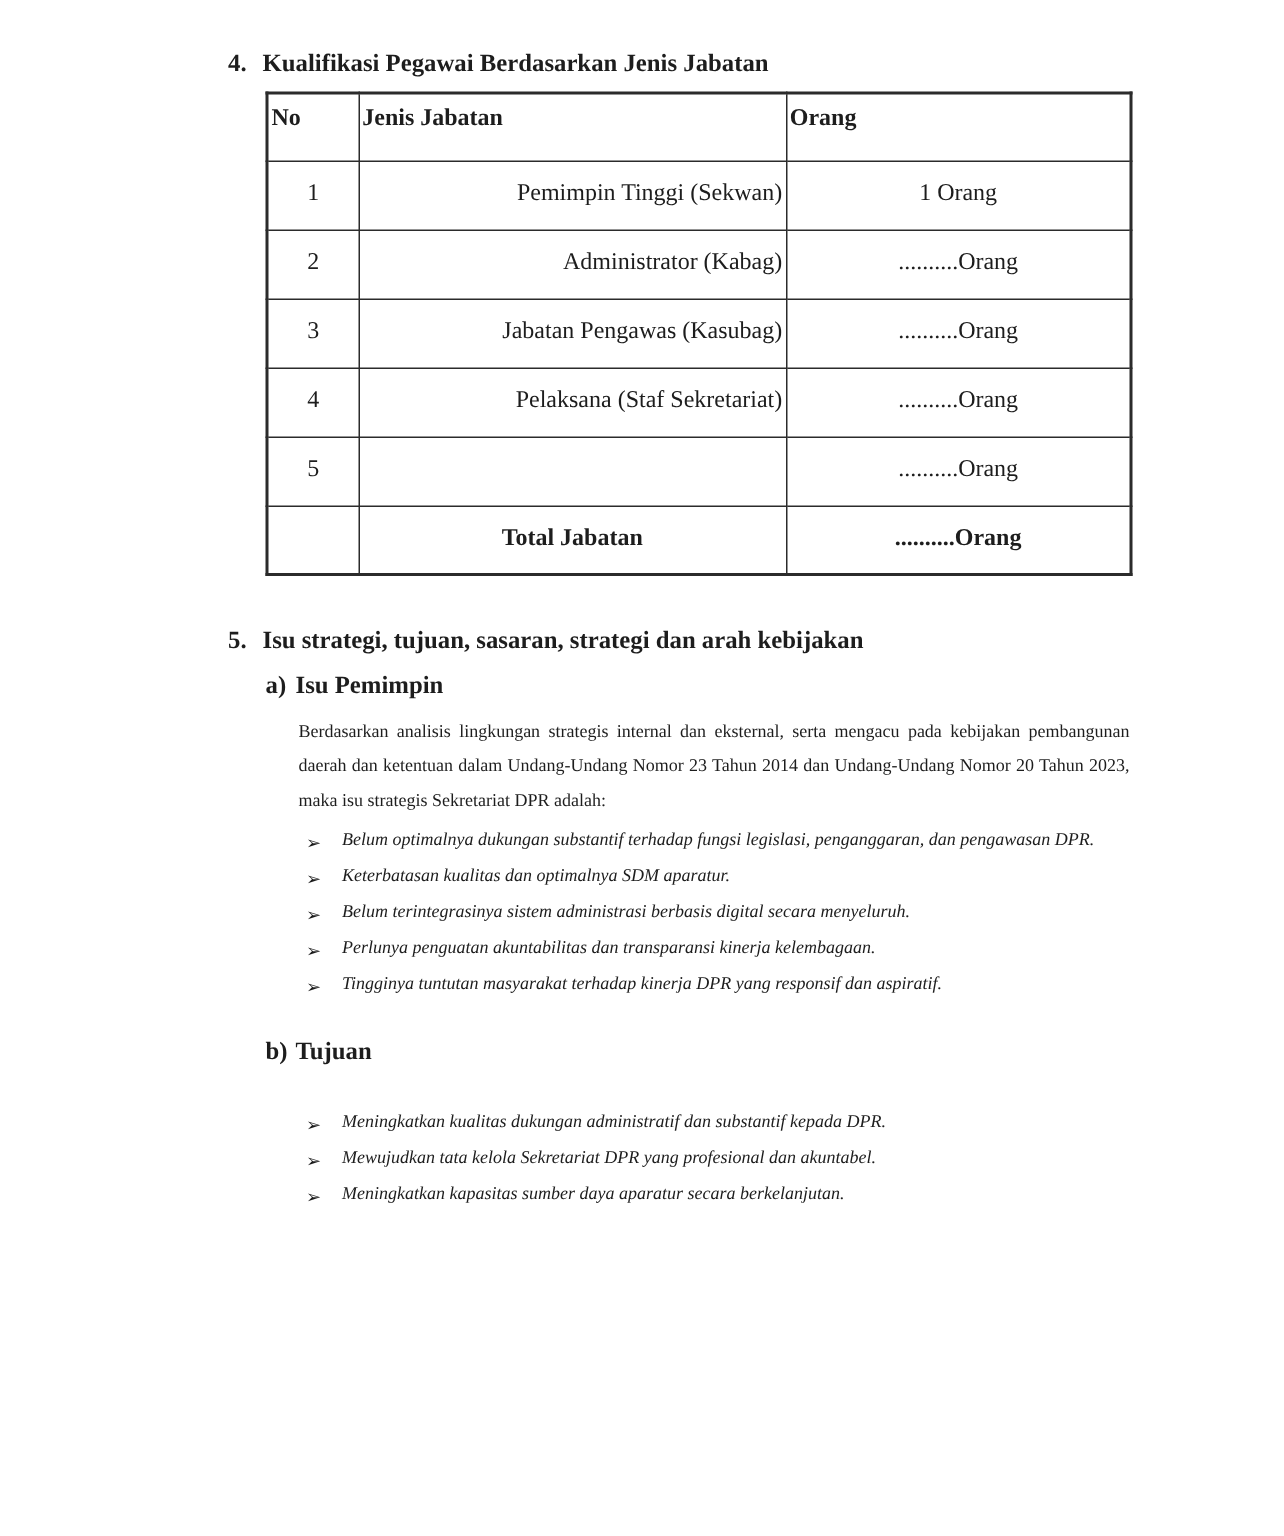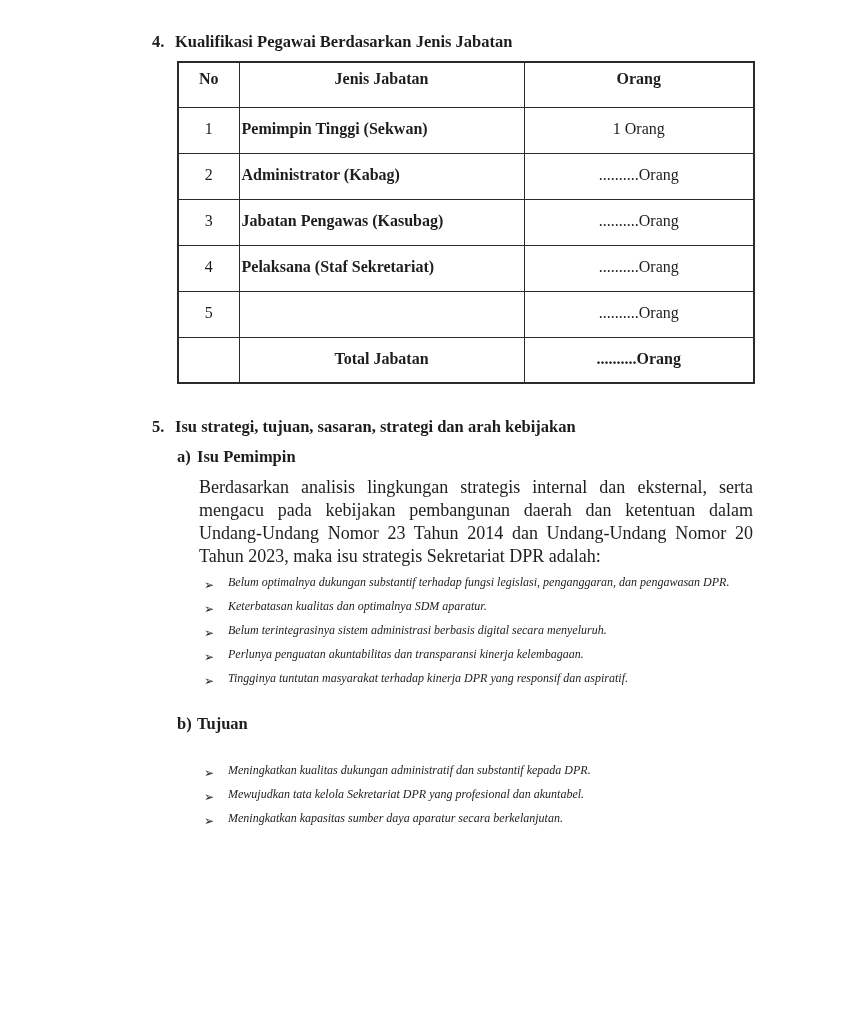--- a/index.html
+++ b/index.html
@@ -47,42 +47,42 @@
   }
   table.staff th, table.staff td {
     border: 1px solid #2b2b2b;
     font-size: 16px;
     vertical-align: top;
     overflow: hidden;
     box-sizing: border-box;
   }
   table.staff th {
     font-weight: bold;
-    text-align: center;
+    text-align: left;
     height: 45px;
     padding: 7px 2px 0 2px;
   }
   table.staff td {
     height: 46px;
     padding: 12px 2px 0 2px;
   }
   td.c-no  { text-align: center; }
-  td.c-jab { text-align: left; padding-left: 6px; font-weight: bold; }
+  td.c-jab { text-align: right; padding-left: 6px; }
   td.c-jum { text-align: center; }
   td.total-label { text-align: center; font-weight: bold; }
   td.total-value { text-align: center; font-weight: bold; }
 
   .sec5 { margin-top: 34px; }
   .sub-a-heading { margin-top: 12px; }
   .sub-b-heading { margin-top: 27px; }
 
   .intro {
     margin: 10px 0 0 47px;
     width: 554px;
-    font-size: 18px;
+    font-size: 12px;
     line-height: 23px;
     text-align: justify;
   }
 
   ul.arrow-list {
     list-style: none;
     margin: 6px 0 0 52px;
     padding: 0;
     width: 549px;
   }

